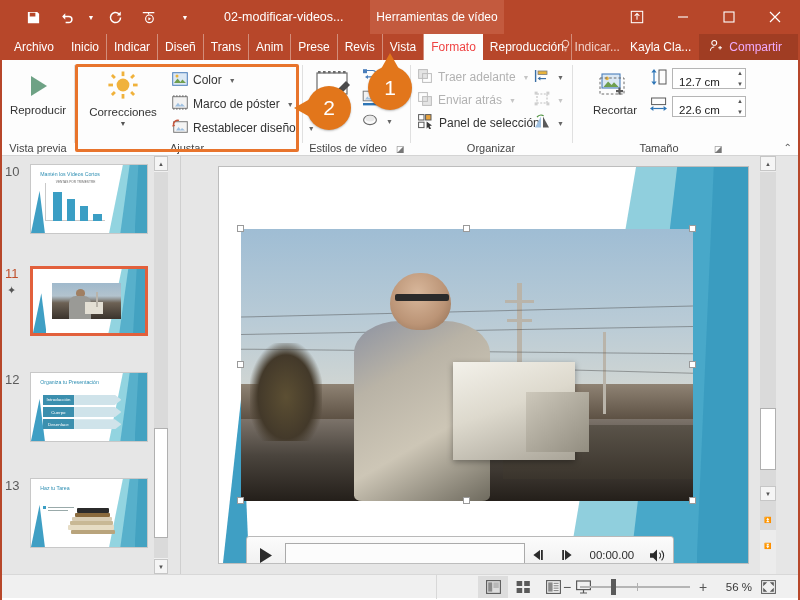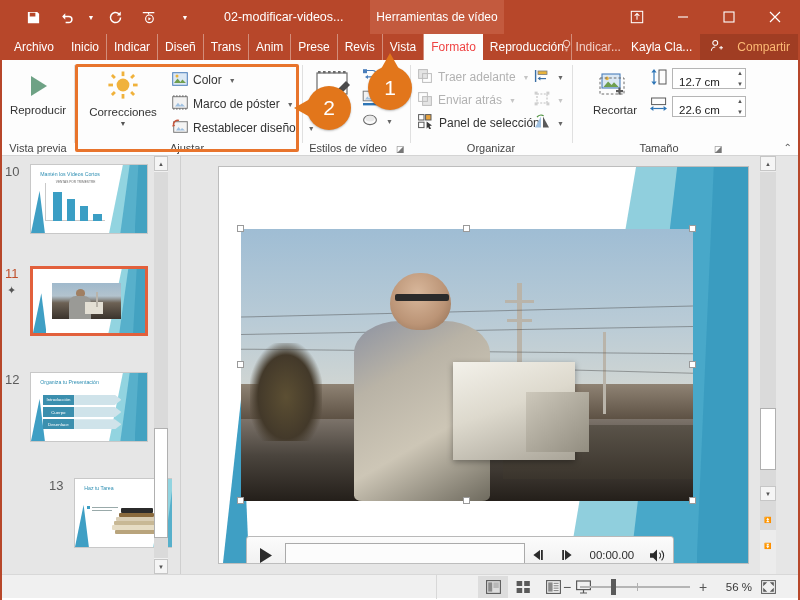--- a/index.html
+++ b/index.html
@@ -56,22 +56,22 @@
   }
   .tab.first { border-right: none; padding: 0 10px 0 8px; }
   .tab.active {
     background: #fdfdfd; color: #ef4444; font-weight: normal;
     border-right: none;
   }
   .tab.last { border-right: 1px solid rgba(255,255,255,0.38); }
   .tabrow-right { position: absolute; right: 0; top: 0; height: 26px; display: flex; align-items: center; }
   .tellme { color: #f0cfc6; font-size: 12px; display: flex; align-items: center; gap: 4px; padding-right: 10px; }
   .acct { color: #ffffff; font-size: 12px; padding-right: 8px; white-space: nowrap; }
-  .share { color: #fdba74; font-size: 12px; display: flex; align-items: center; gap: 13px;
-           background: #a03d23; height: 26px; padding: 0 8px 0 10px; }
+  .share { color: #f0abfc; font-size: 12px; display: flex; align-items: center; gap: 6px;
+           background: #a03d23; height: 26px; padding: 0 16px 0 10px; }
 
   
   .ribbon {
     position: absolute; left: 0; top: 60px; width: 796px; height: 96px;
     background: #fdfdfd; border-bottom: 1px solid #d4d4d4;
   }
   .rgroup { position: absolute; top: 0; height: 96px; }
   .rgroup .glabel {
     position: absolute; bottom: 2px; left: 0; width: 100%;
     text-align: center; font-size: 11px; color: #444; white-space: nowrap;
@@ -745,21 +745,21 @@
             <div class="tagl">Cuerpo</div>
           </div>
           <div class="proc" style="top:68%;">
             <div class="arr"></div>
               <div class="tagb"></div>
             <div class="tagl">Desenlace</div>
           </div>
         </div>
       </div>
 
-      <div class="thumb" style="top:322px;margin-left:44px;">
+      <div class="thumb" style="top:322px;">
         <div class="num">13</div>
         <div class="frame">
           <div class="deco">
             <i class="w2"></i>
               <i class="w1"></i>
               <i class="w3"></i>
           </div>
           <div class="deco-l"></div>
           <div class="mini-title">Haz tu Tarea</div>
           <div style="position:absolute;left:10%;top:40%;width:3px;height:3px;background:#3b9ec4;"></div>

